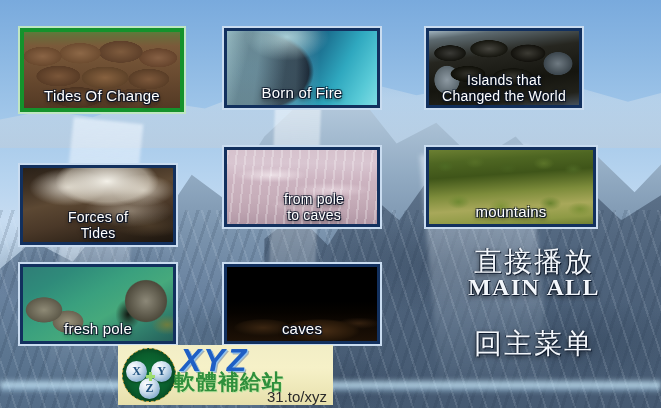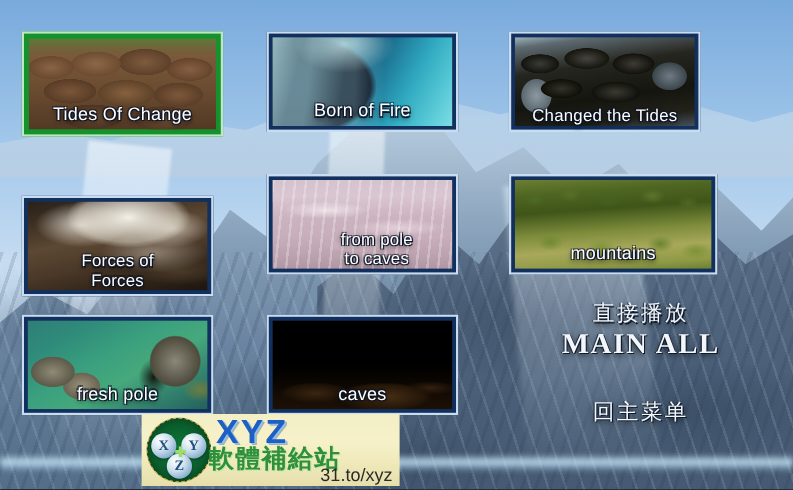--- a/index.html
+++ b/index.html
@@ -223,21 +223,21 @@
   }
 
   
   .menu{
     position:absolute;
     text-align:center;
     color:#f2f6fb;
   }
   .menu .cn{
     font-family:Liberation Sans, sans-serif;
-    font-size:18px;
+    font-size:28px;
     line-height:25px;
     letter-spacing:2px;
     text-shadow:1px 1px 0 rgba(12,24,44,.95),0 2px 5px rgba(0,0,0,.8),-1px 0 0 rgba(12,24,44,.6);
   }
   .menu .en{
     font-family:"Liberation Serif",serif;
     font-weight:700;
     font-size:24px;
     line-height:27px;
     letter-spacing:1.4px;
@@ -270,22 +270,22 @@
   .wm-ball.y{right:3px;top:12px;}
   .wm-ball.z{left:16px;bottom:2px;}
   .wm-cross{
     position:absolute;left:23px;top:23px;width:9px;height:9px;
     background:
       linear-gradient(#9ddc6e,#9ddc6e) center/9px 3px no-repeat,
       linear-gradient(#9ddc6e,#9ddc6e) center/3px 9px no-repeat;
   }
   .wm-xyz{
     position:absolute;left:62px;top:1px;
-    font-family:"Liberation Sans",sans-serif;font-weight:700;
-    font-size:28px;line-height:28px;letter-spacing:2px;
+    font-family:"Liberation Sans",sans-serif;font-weight:700;font-style:italic;
+    font-size:32px;line-height:28px;letter-spacing:2px;
     color:#1f5fc4;
     text-shadow:1px 1px 0 #8fc4f2,2px 2px 0 rgba(20,60,140,.35);
     text-align:right;
   }
   .wm-cn{
     position:absolute;left:56px;top:26px;
     font-family:"DejaVu Sans",sans-serif;font-weight:700;
     font-size:21px;line-height:22px;letter-spacing:1px;
     color:#2f8f3c;
     text-shadow:1px 1px 0 #c4e9a4;
@@ -327,32 +327,33 @@
     </div>
     <div class="cap" style="bottom:10px;">Tides Of Change</div>
   </div>
 
   <div class="tile" style="left:424px;top:26px;width:160px;height:84px;">
     <div class="frame"></div>
     <div class="shot">
       <div class="art art-lava"></div>
     </div>
     <div class="cap two" style="bottom:6px;">
-      <div>Changed the Tides</div>
+      <div>Islands that</div>
+      <div>Changed the World</div>
     </div>
   </div>
 
   <div class="tile" style="left:18px;top:163px;width:160px;height:84px;">
     <div class="frame"></div>
     <div class="shot">
       <div class="art art-ash"></div>
     </div>
     <div class="cap two" style="bottom:6px;">
       <div>Forces of</div>
-      <div>Forces</div>
+      <div>Tides</div>
     </div>
   </div>
 
   <div class="tile" style="left:222px;top:145px;width:160px;height:84px;">
     <div class="frame"></div>
     <div class="shot">
       <div class="art art-pole"></div>
     </div>
     <div class="cap two" style="bottom:6px;padding-left:24px;">
       <div>from pole</div>

